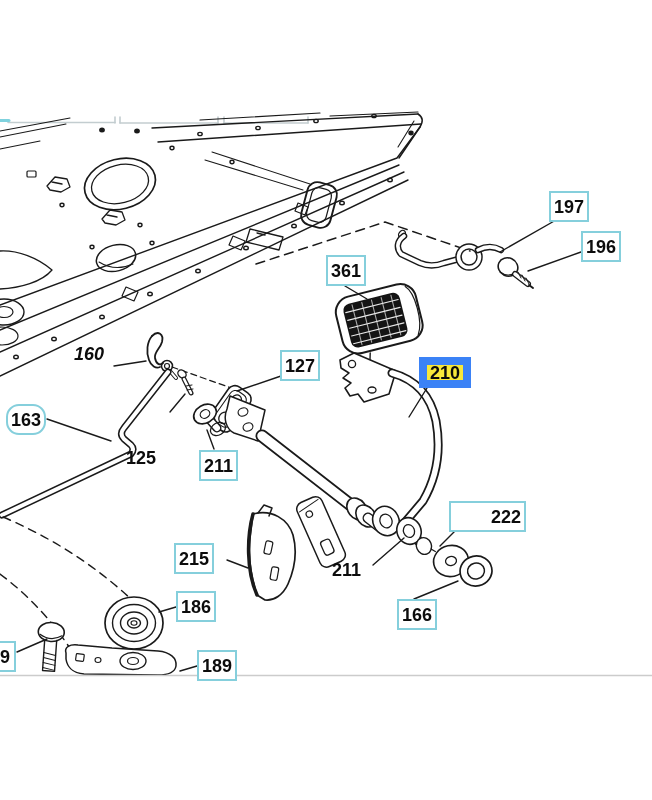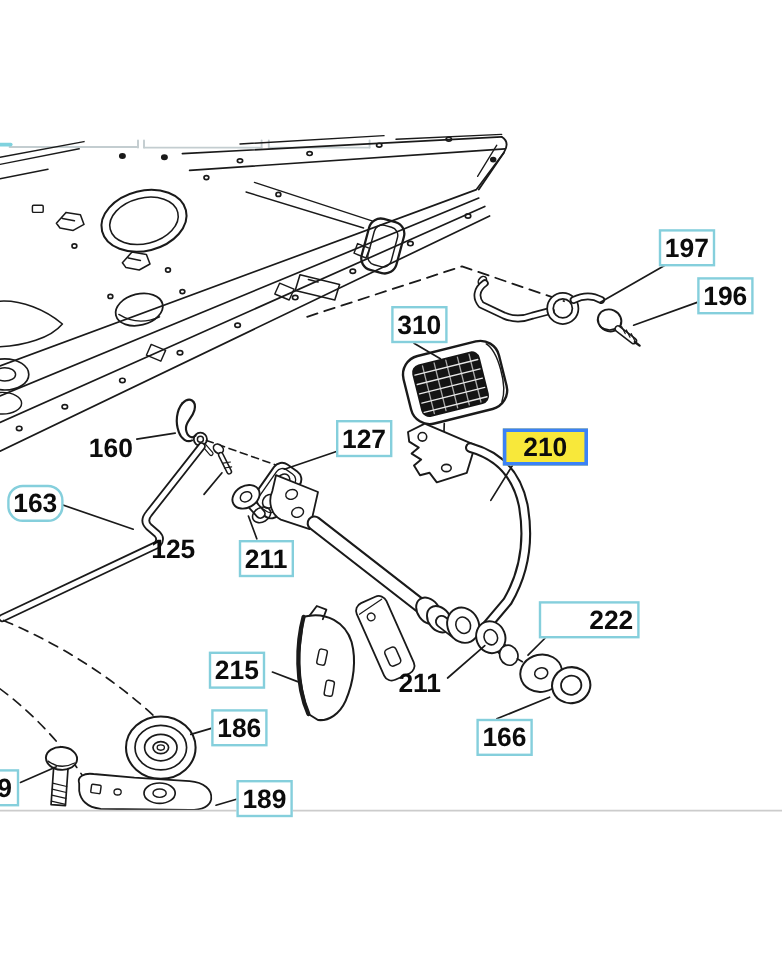--- a/index.html
+++ b/index.html
@@ -3,28 +3,28 @@
 <meta charset="utf-8">
 <style>
   html,body{margin:0;padding:0;background:#ffffff;}
   .stage{
     position:relative;width:652px;height:800px;background:#ffffff;
     overflow:hidden;font-family:"Liberation Sans",sans-serif;
   }
   .stage svg{position:absolute;left:0;top:0;}
   .callout{
     position:absolute;display:flex;align-items:center;justify-content:center;
-    font-weight:bold;font-size:22px;line-height:1;color:#0c0c0c;
+    font-weight:bold;font-size:18px;line-height:1;color:#0c0c0c;
     box-sizing:border-box;white-space:nowrap;
   }
   .callout.boxed{
     background:#ffffff;border:2.5px solid #85cfdc;height:31px;padding:0 3px;
   }
   .callout.highlight{
-    background:#f8e83a;border:3px solid #3b82f6;height:31px;padding:0 14px;
+    background:#f8e83a;border:8px solid #3b82f6;height:31px;padding:0 3px;
   }
   .callout.plain{background:transparent;border:none;height:28px;padding:0;}
   .callout.clipped{width:46px;justify-content:flex-end;padding-right:4px;}
 </style>
 </head>
 <body>
 
 <div class="stage">
 
 <svg width="652" height="800" viewBox="0 0 652 800" fill="none" stroke="#1a1a1a" stroke-width="1.4" stroke-linecap="round" stroke-linejoin="round">
@@ -275,24 +275,24 @@
     <path d="M176,607 L159,612"></path>
     <path d="M197,666 L180,671"></path>
     <path d="M17,652 L47,639"></path>
   </g>
 
   <path d="M0,675.5 L652,675.5" stroke="#cccccc" stroke-width="1.5"></path>
 </svg>
 
 <div class="callout boxed" style="left:549px;top:191px;">197</div>
 <div class="callout boxed" style="left:581px;top:231px;">196</div>
-<div class="callout boxed" style="left:326px;top:255px;">310</div>
+<div class="callout boxed" style="left:326px;top:255px;">361</div>
 <div class="callout highlight" style="left:419px;top:357px;">210</div>
 <div class="callout boxed" style="left:280px;top:350px;">127</div>
-<div class="callout plain" style="left:74px;top:360px;">160</div>
+<div class="callout plain" style="left:74px;top:340px;font-style:italic;">160</div>
 <div class="callout boxed" style="left:6px;top:404px;border-radius:13px;">163</div>
 <div class="callout plain" style="left:126px;top:413px;margin-top:31px;">125</div>
 <div class="callout boxed" style="left:199px;top:450px;">211</div>
 <div class="callout boxed" style="left:174px;top:543px;">215</div>
 <div class="callout plain" style="left:332px;top:556px;">211</div>
 <div class="callout boxed" style="left:449px;top:501px;padding-left:40px;">222</div>
 <div class="callout boxed" style="left:397px;top:599px;">166</div>
 <div class="callout boxed" style="left:176px;top:591px;">186</div>
 <div class="callout boxed" style="left:197px;top:650px;">189</div>
 <div class="callout boxed clipped" style="left:-30px;top:641px;">9</div>

